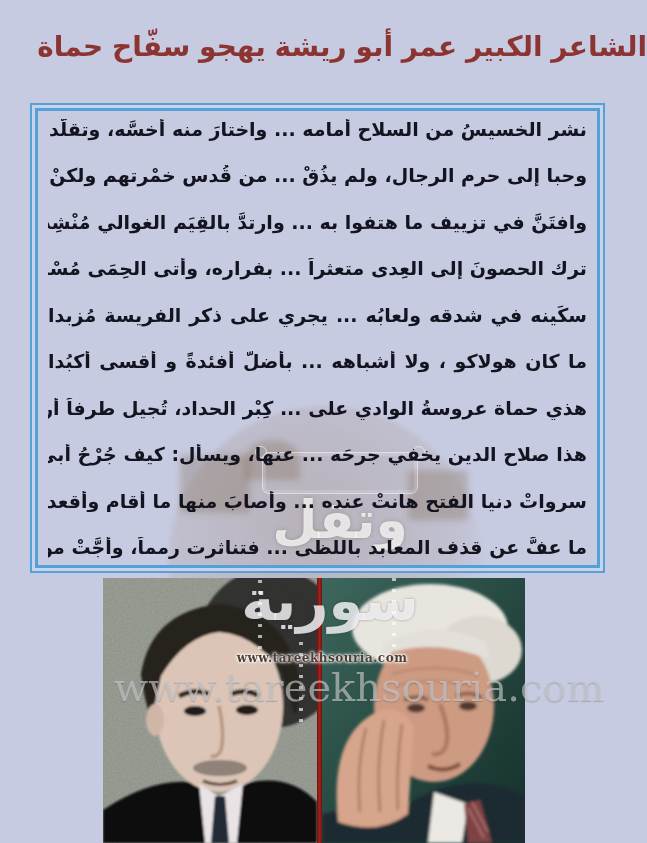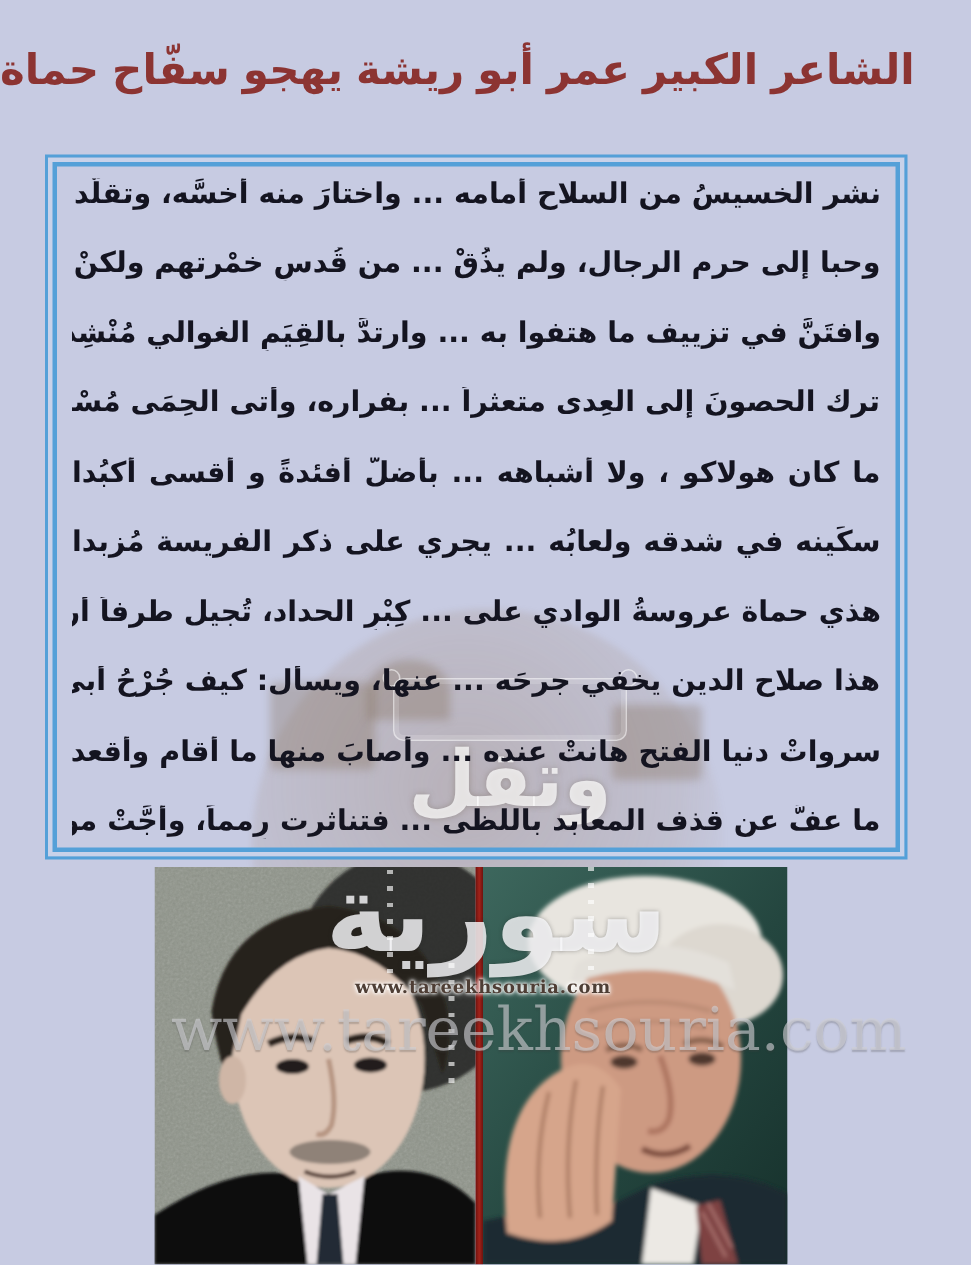--- a/index.html
+++ b/index.html
@@ -3,21 +3,21 @@
 <meta charset="utf-8">
 <style>
   html,body{margin:0;padding:0;}
   body{
     width:647px;height:843px;position:relative;overflow:hidden;
     background:#c7cbe2;
     font-family:"DejaVu Sans",sans-serif;
   }
   .title{
     position:absolute;top:30px;left:0;width:647px;
-    text-align:left;font-size:28px;font-weight:bold;
+    text-align:right;font-size:28px;font-weight:bold;
     color:#8c3432;direction:rtl;word-spacing:-1px;letter-spacing:0;
     z-index:2;
   }
   
   .wm-circle{
     position:absolute;left:168px;top:406px;width:314px;height:314px;border-radius:50%;
     background:radial-gradient(circle at 45% 38%, rgba(150,118,90,.30), rgba(150,118,90,.13) 55%, rgba(150,118,90,0) 72%);
     filter:blur(2px);z-index:1;
   }
   .wm-bld{position:absolute;background:rgba(118,92,66,.28);filter:blur(3px);z-index:1;border-radius:4px;}
@@ -55,22 +55,22 @@
   
   .photos{
     position:absolute;left:103px;top:578px;width:422px;height:265px;
     display:flex;z-index:3;
   }
   .photos svg{display:block;height:265px;}
   .divider{width:5px;height:265px;background:linear-gradient(90deg,#6e130e,#a2221a,#6e130e);}
   
   .wm-souria{
     position:absolute;left:238px;top:570px;width:184px;text-align:center;
-    font-size:72px;font-weight:bold;color:rgba(248,248,250,.82);
-    text-shadow:0 0 3px rgba(40,40,40,.35);direction:rtl;z-index:4;line-height:1.1;margin-left:23px;
+    font-size:56px;font-weight:bold;color:rgba(248,248,250,.82);
+    text-shadow:0 0 3px rgba(40,40,40,.35);direction:rtl;z-index:4;line-height:1.1;
   }
   .wm-dots{
     position:absolute;width:4px;z-index:4;opacity:.75;
     background:repeating-linear-gradient(180deg, rgba(255,255,255,.85) 0 3px, rgba(255,255,255,0) 3px 11px);
   }
   .wm-dots.d1{left:258px;top:580px;height:84px;}
   .wm-dots.d2{left:392px;top:578px;height:70px;}
   .wm-dots.d3{left:299px;top:642px;height:88px;}
   .wm-url-small{
     position:absolute;left:230px;top:651px;width:184px;text-align:center;
@@ -93,22 +93,22 @@
 <div class="wm-bld b2"></div>
 <div class="wm-bld b3"></div>
 <div class="wm-frame"></div>
 <div class="wm-tarikh">وتقل</div>
 
 <div class="poem-box">
   <div class="verse">نشر الخسيسُ من السلاح أمامه ... واختارَ منه أخسَّه، وتقلَّدا</div>
   <div class="verse">وحبا إلى حرم الرجال، ولم يذُقْ ... من قُدسِ خمْرتهم ولكنْ عربدا</div>
   <div class="verse">وافتَنَّ في تزييف ما هتفوا به ... وارتدَّ بالقِيَمِ الغوالي مُنْشِدا</div>
   <div class="verse">ترك الحصونَ إلى العِدى متعثراً ... بفراره، وأتى الحِمَى مُسْتأسِدا</div>
+  <div class="verse">سكِّينه في شدقه ولعابُه ... يجري على ذكر الفريسة مُزبدا</div>
   <div class="verse">ما كان هولاكو ، ولا أشباهه ... بأضلَّ أفئدةً و أقسى أكبُدا</div>
-  <div class="verse">سكِّينه في شدقه ولعابُه ... يجري على ذكر الفريسة مُزبدا</div>
   <div class="verse">هذي حماة عروسةُ الوادي على ... كِبْرِ الحداد، تُجيل طرفاً أرمدا</div>
   <div class="verse">هذا صلاح الدين يخفي جرحَه ... عنها، ويسأل: كيف جُرْحُ أبي الفدا</div>
   <div class="verse">سرواتْ دنيا الفتح هانتْ عنده ... وأصابَ منها ما أقام وأقعدا</div>
   <div class="verse">ما عفَّ عن قذف المعابد باللظى ... فتناثرت رِمماً، وأجَّتْ موقدا</div>
 </div>
 
 <div class="photos">
 
   <svg width="214" height="265" viewBox="0 0 214 265" preserveAspectRatio="none">
     <defs>

